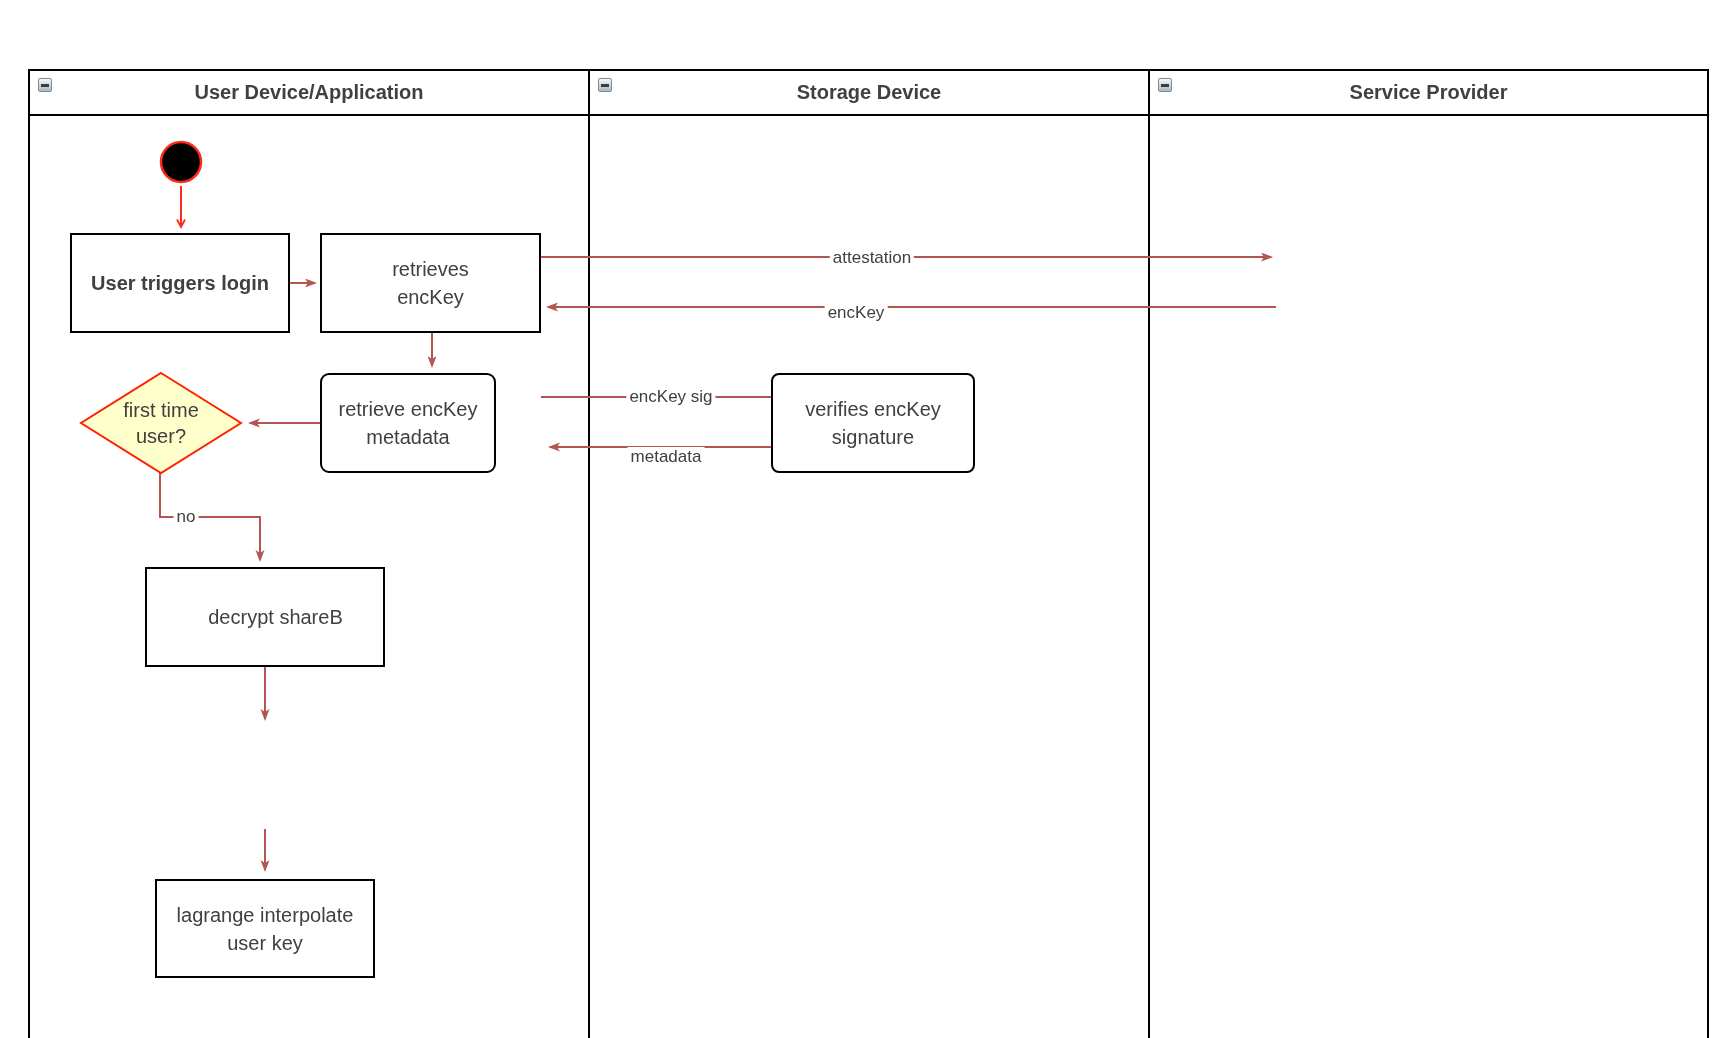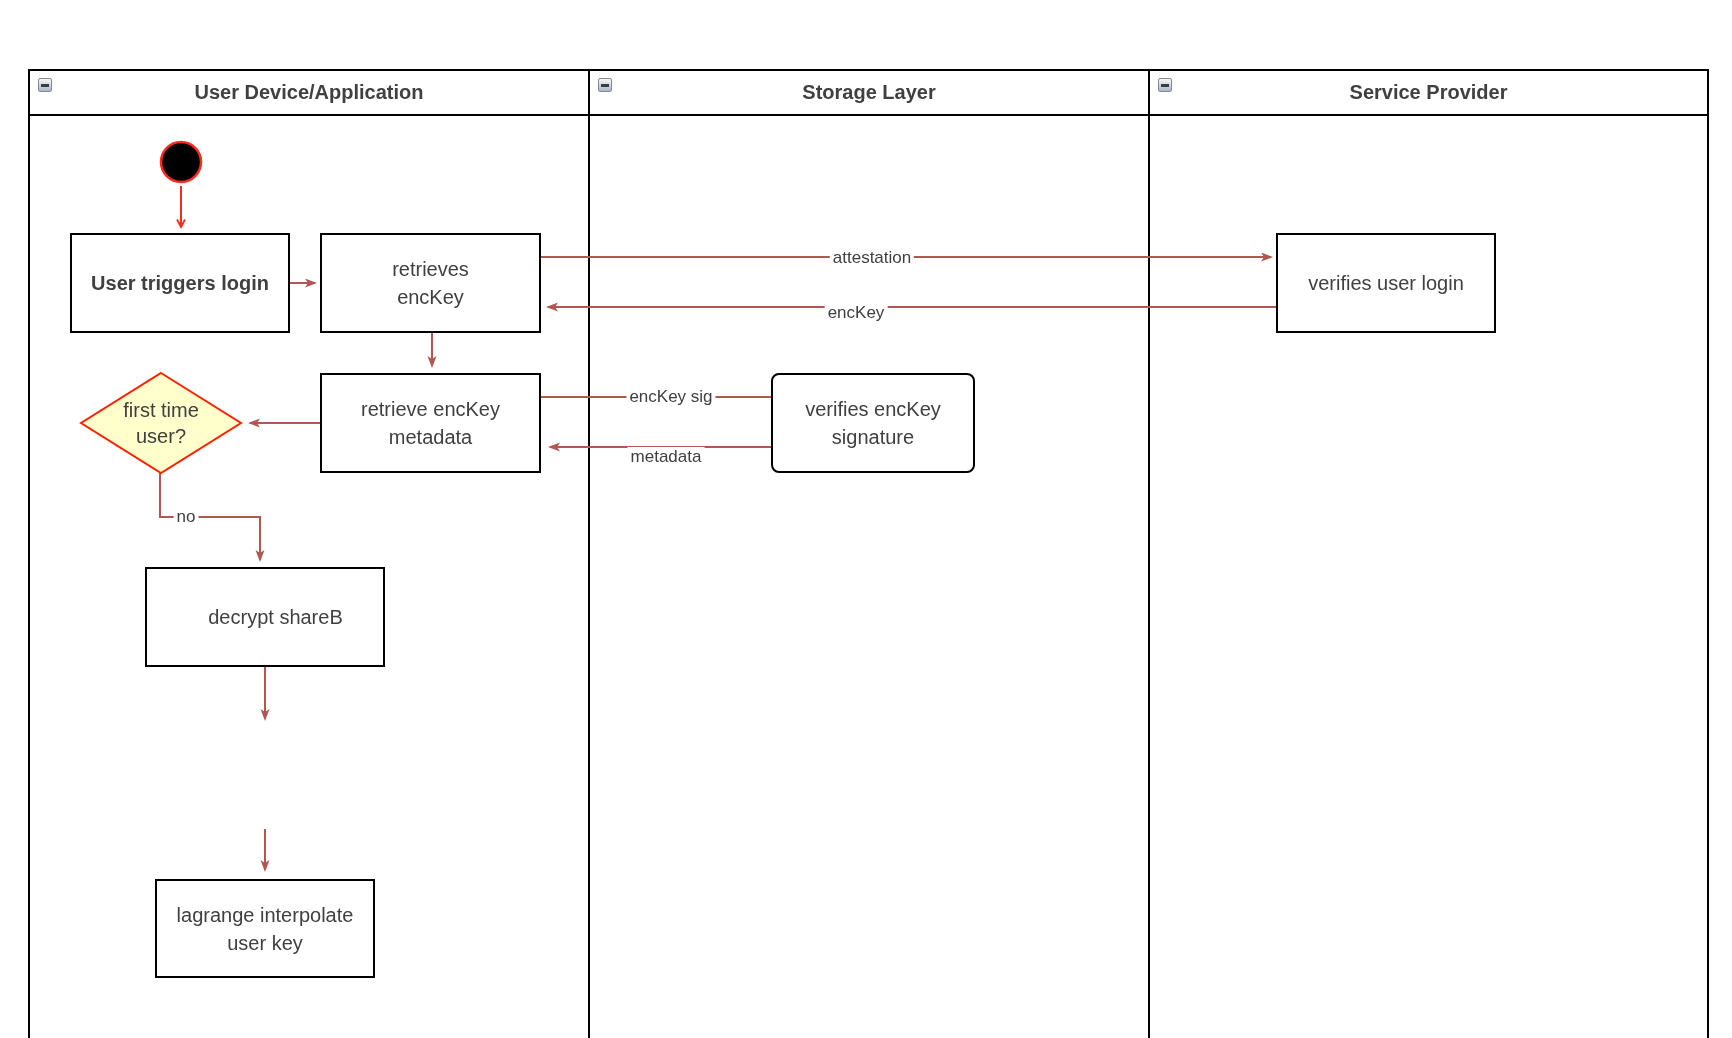--- a/index.html
+++ b/index.html
@@ -106,21 +106,21 @@
             <span class="minus-bar"></span>
           </span>
         <span class="lane-title">User Device/Application</span>
       </div>
     </div>
     <div class="lane l1">
       <div class="lane-header">
         <span class="collapse-btn">
             <span class="minus-bar"></span>
           </span>
-        <span class="lane-title">Storage Layer</span>
+        <span class="lane-title">Storage Device</span>
       </div>
     </div>
     <div class="lane l2">
       <div class="lane-header">
         <span class="collapse-btn">
             <span class="minus-bar"></span>
           </span>
         <span class="lane-title">Service Provider</span>
       </div>
     </div>
@@ -153,24 +153,21 @@
     <polygon class="decision-shape" points="161,333 241,383 161,433 81,383"></polygon>
   </svg>
 
   <div class="node" style="left:70px; top:193px; width:220px; height:100px;font-weight:bold;">
     <span>User triggers login</span>
   </div>
   <div class="node" style="left:320px; top:193px; width:221px; height:100px;">
     <span>retrieves
 encKey</span>
   </div>
-  <div class="node" style="left:1276px; top:193px; width:220px; height:100px;">
-    <span>verifies user login</span>
-  </div>
-  <div class="node" style="left:320px; top:333px; width:221px; height:100px;">
+  <div class="node" style="left:320px; top:333px; width:176px; height:100px;border-radius:9px;">
     <span>retrieve encKey
 metadata</span>
   </div>
   <div class="node" style="left:771px; top:333px; width:204px; height:100px;border-radius:8px;">
     <span>verifies encKey
 signature</span>
   </div>
   <div class="node" style="left:145px; top:527px; width:240px; height:100px;padding-left:21px;">
     <span>decrypt shareB</span>
   </div>

